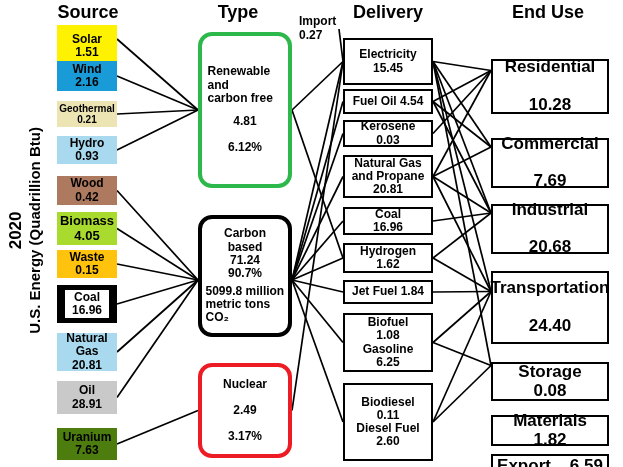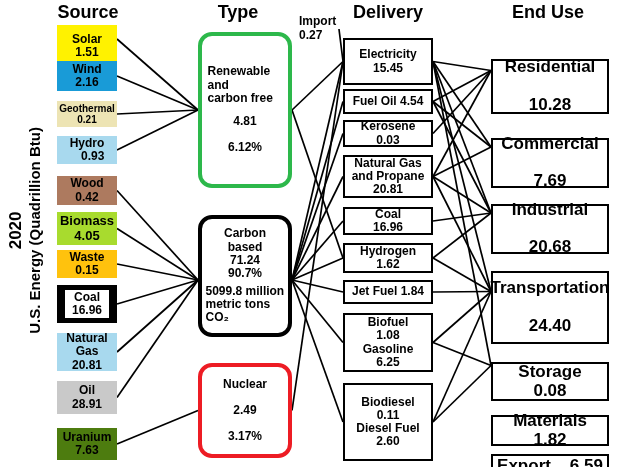--- a/index.html
+++ b/index.html
@@ -140,21 +140,21 @@
 1.51</div>
     </div>
     <div class="node g-sources" id="n-wind" style="background: rgb(25, 155, 215);">
       <div class="t1">Wind
 2.16</div>
     </div>
     <div class="node g-sources" id="n-geothermal" style="background: rgb(237, 228, 180);">
       <div class="t1">Geothermal
 0.21</div>
     </div>
-    <div class="node g-sources" id="n-hydro" style="background: rgb(168, 217, 238); text-align: right;">
+    <div class="node g-sources" id="n-hydro" style="background: rgb(168, 217, 238);">
       <div class="t1">Hydro
 0.93</div>
     </div>
     <div class="node g-sources" id="n-wood" style="background: rgb(173, 122, 95);">
       <div class="t1">Wood
 0.42</div>
     </div>
     <div class="node g-sources" id="n-biomass" style="background: rgb(168, 219, 46);">
       <div class="t1">Biomass
 4.05</div>

